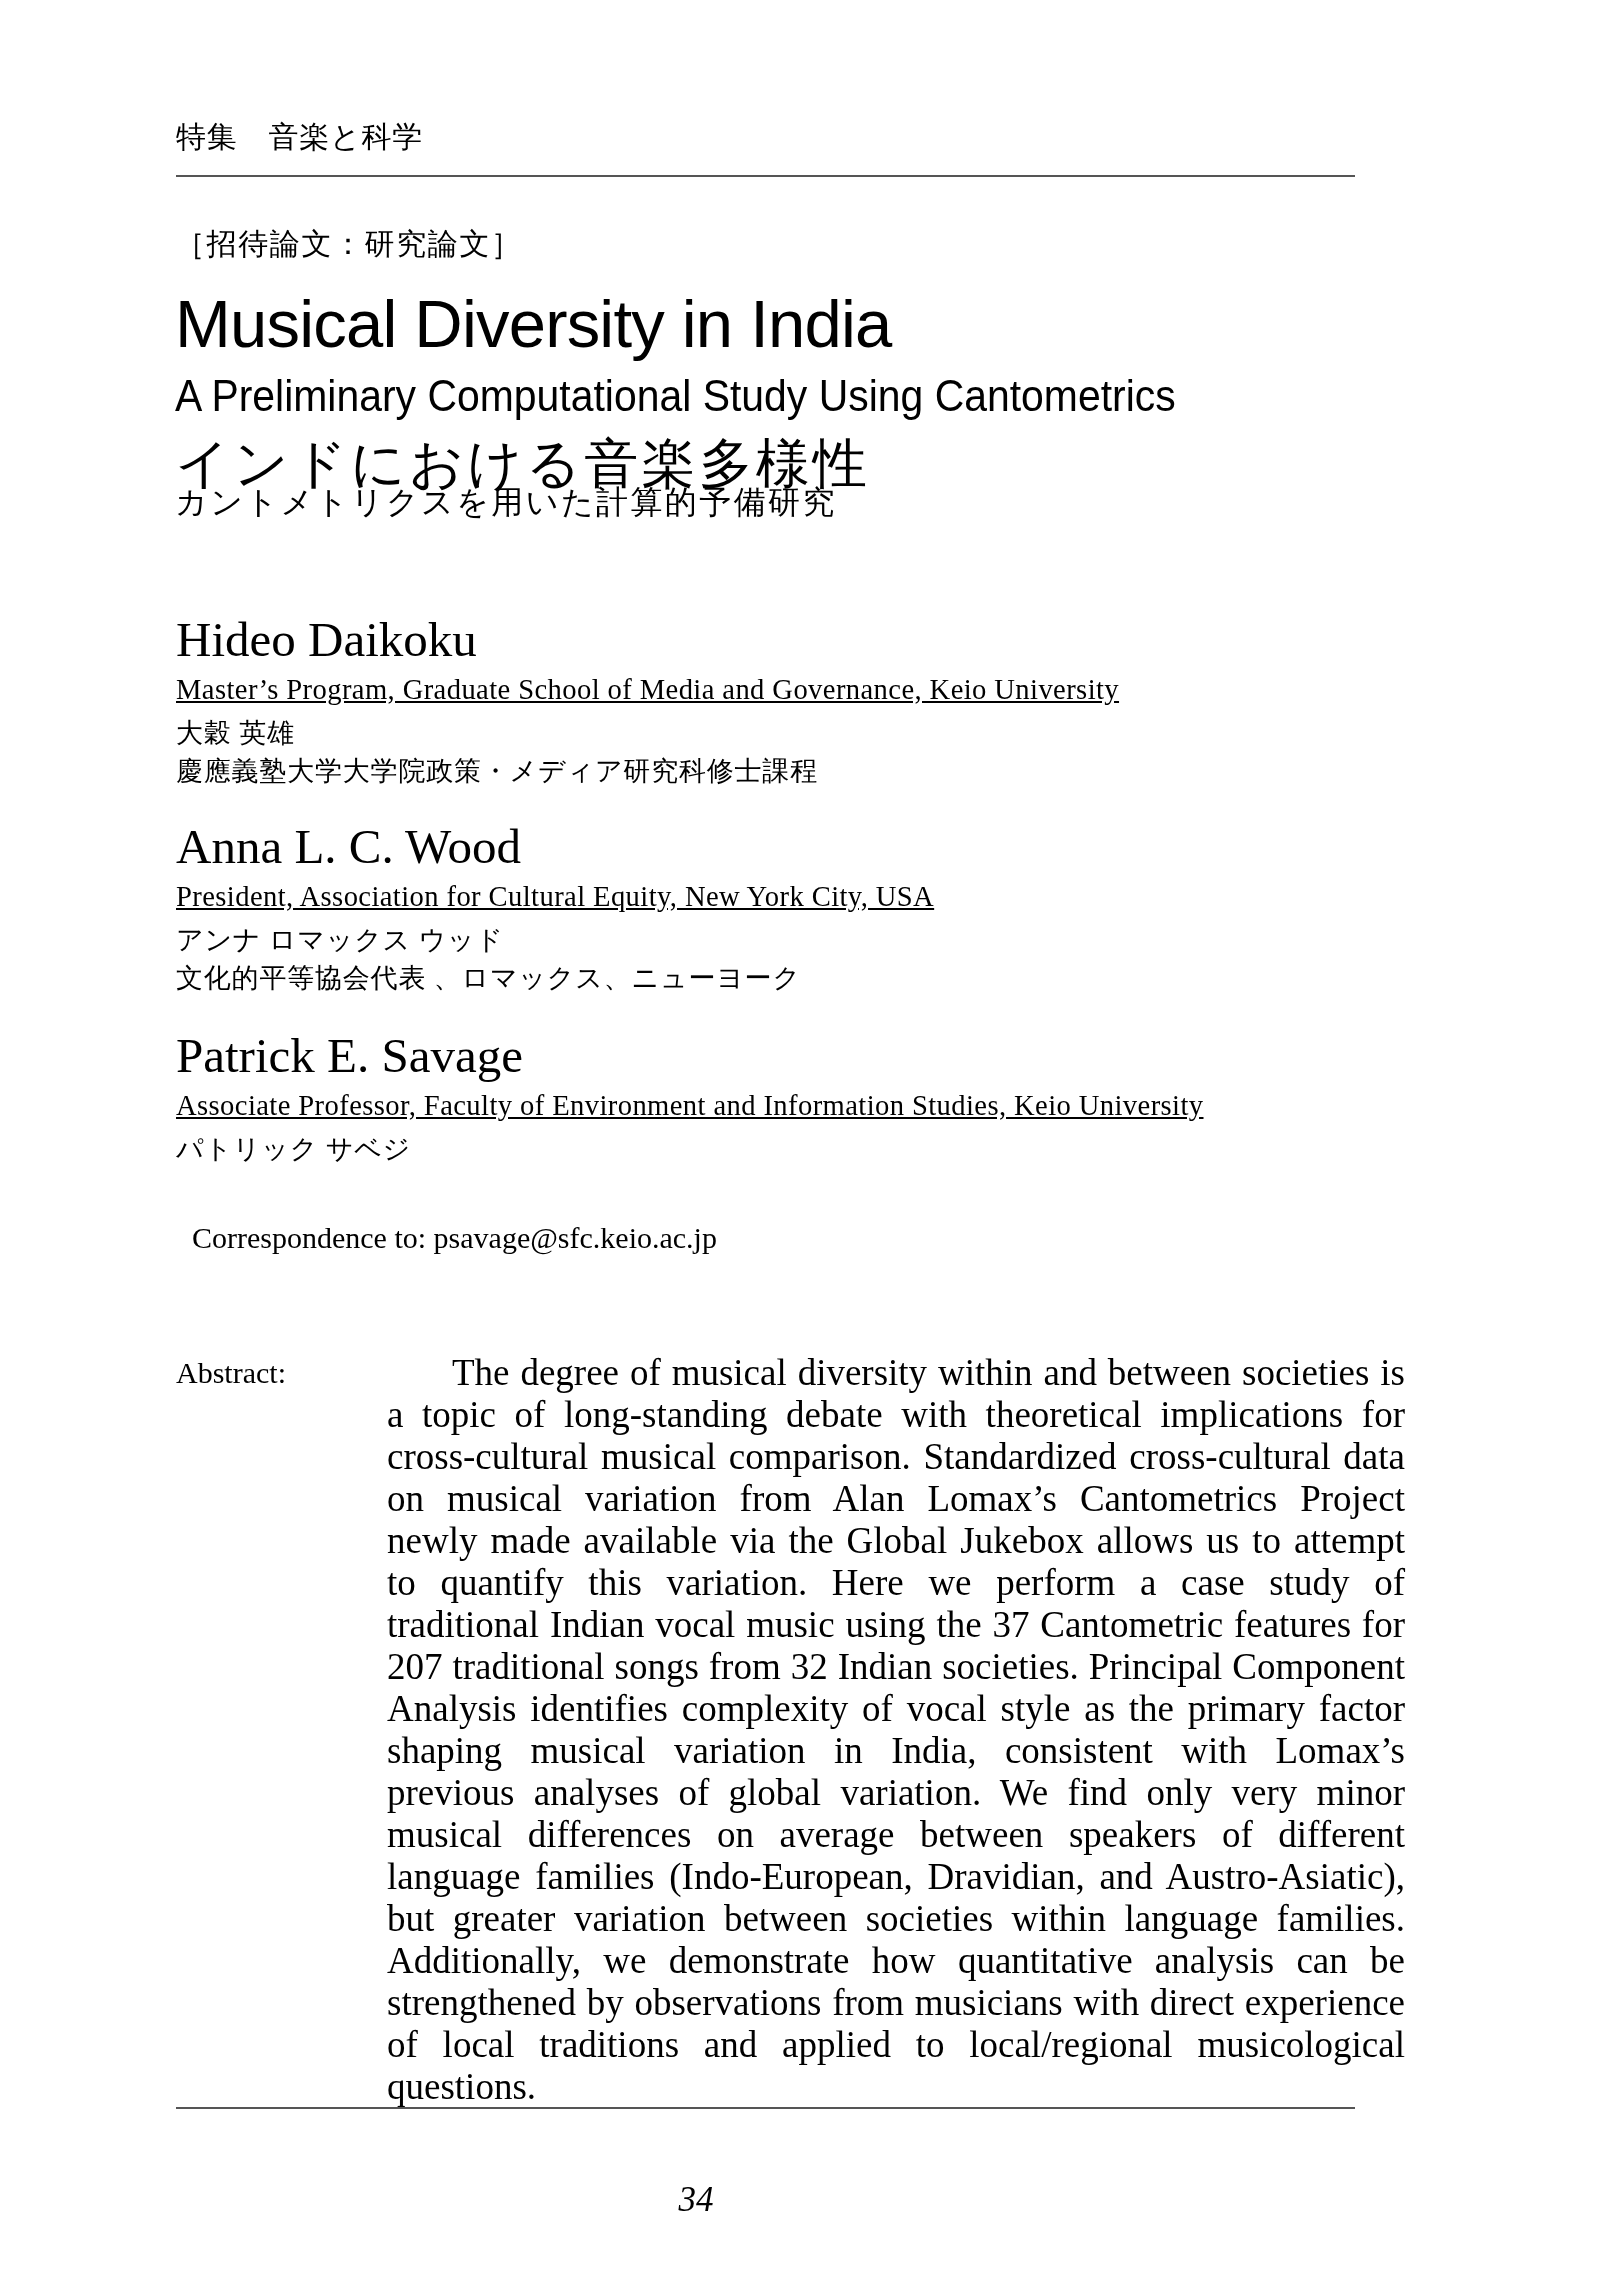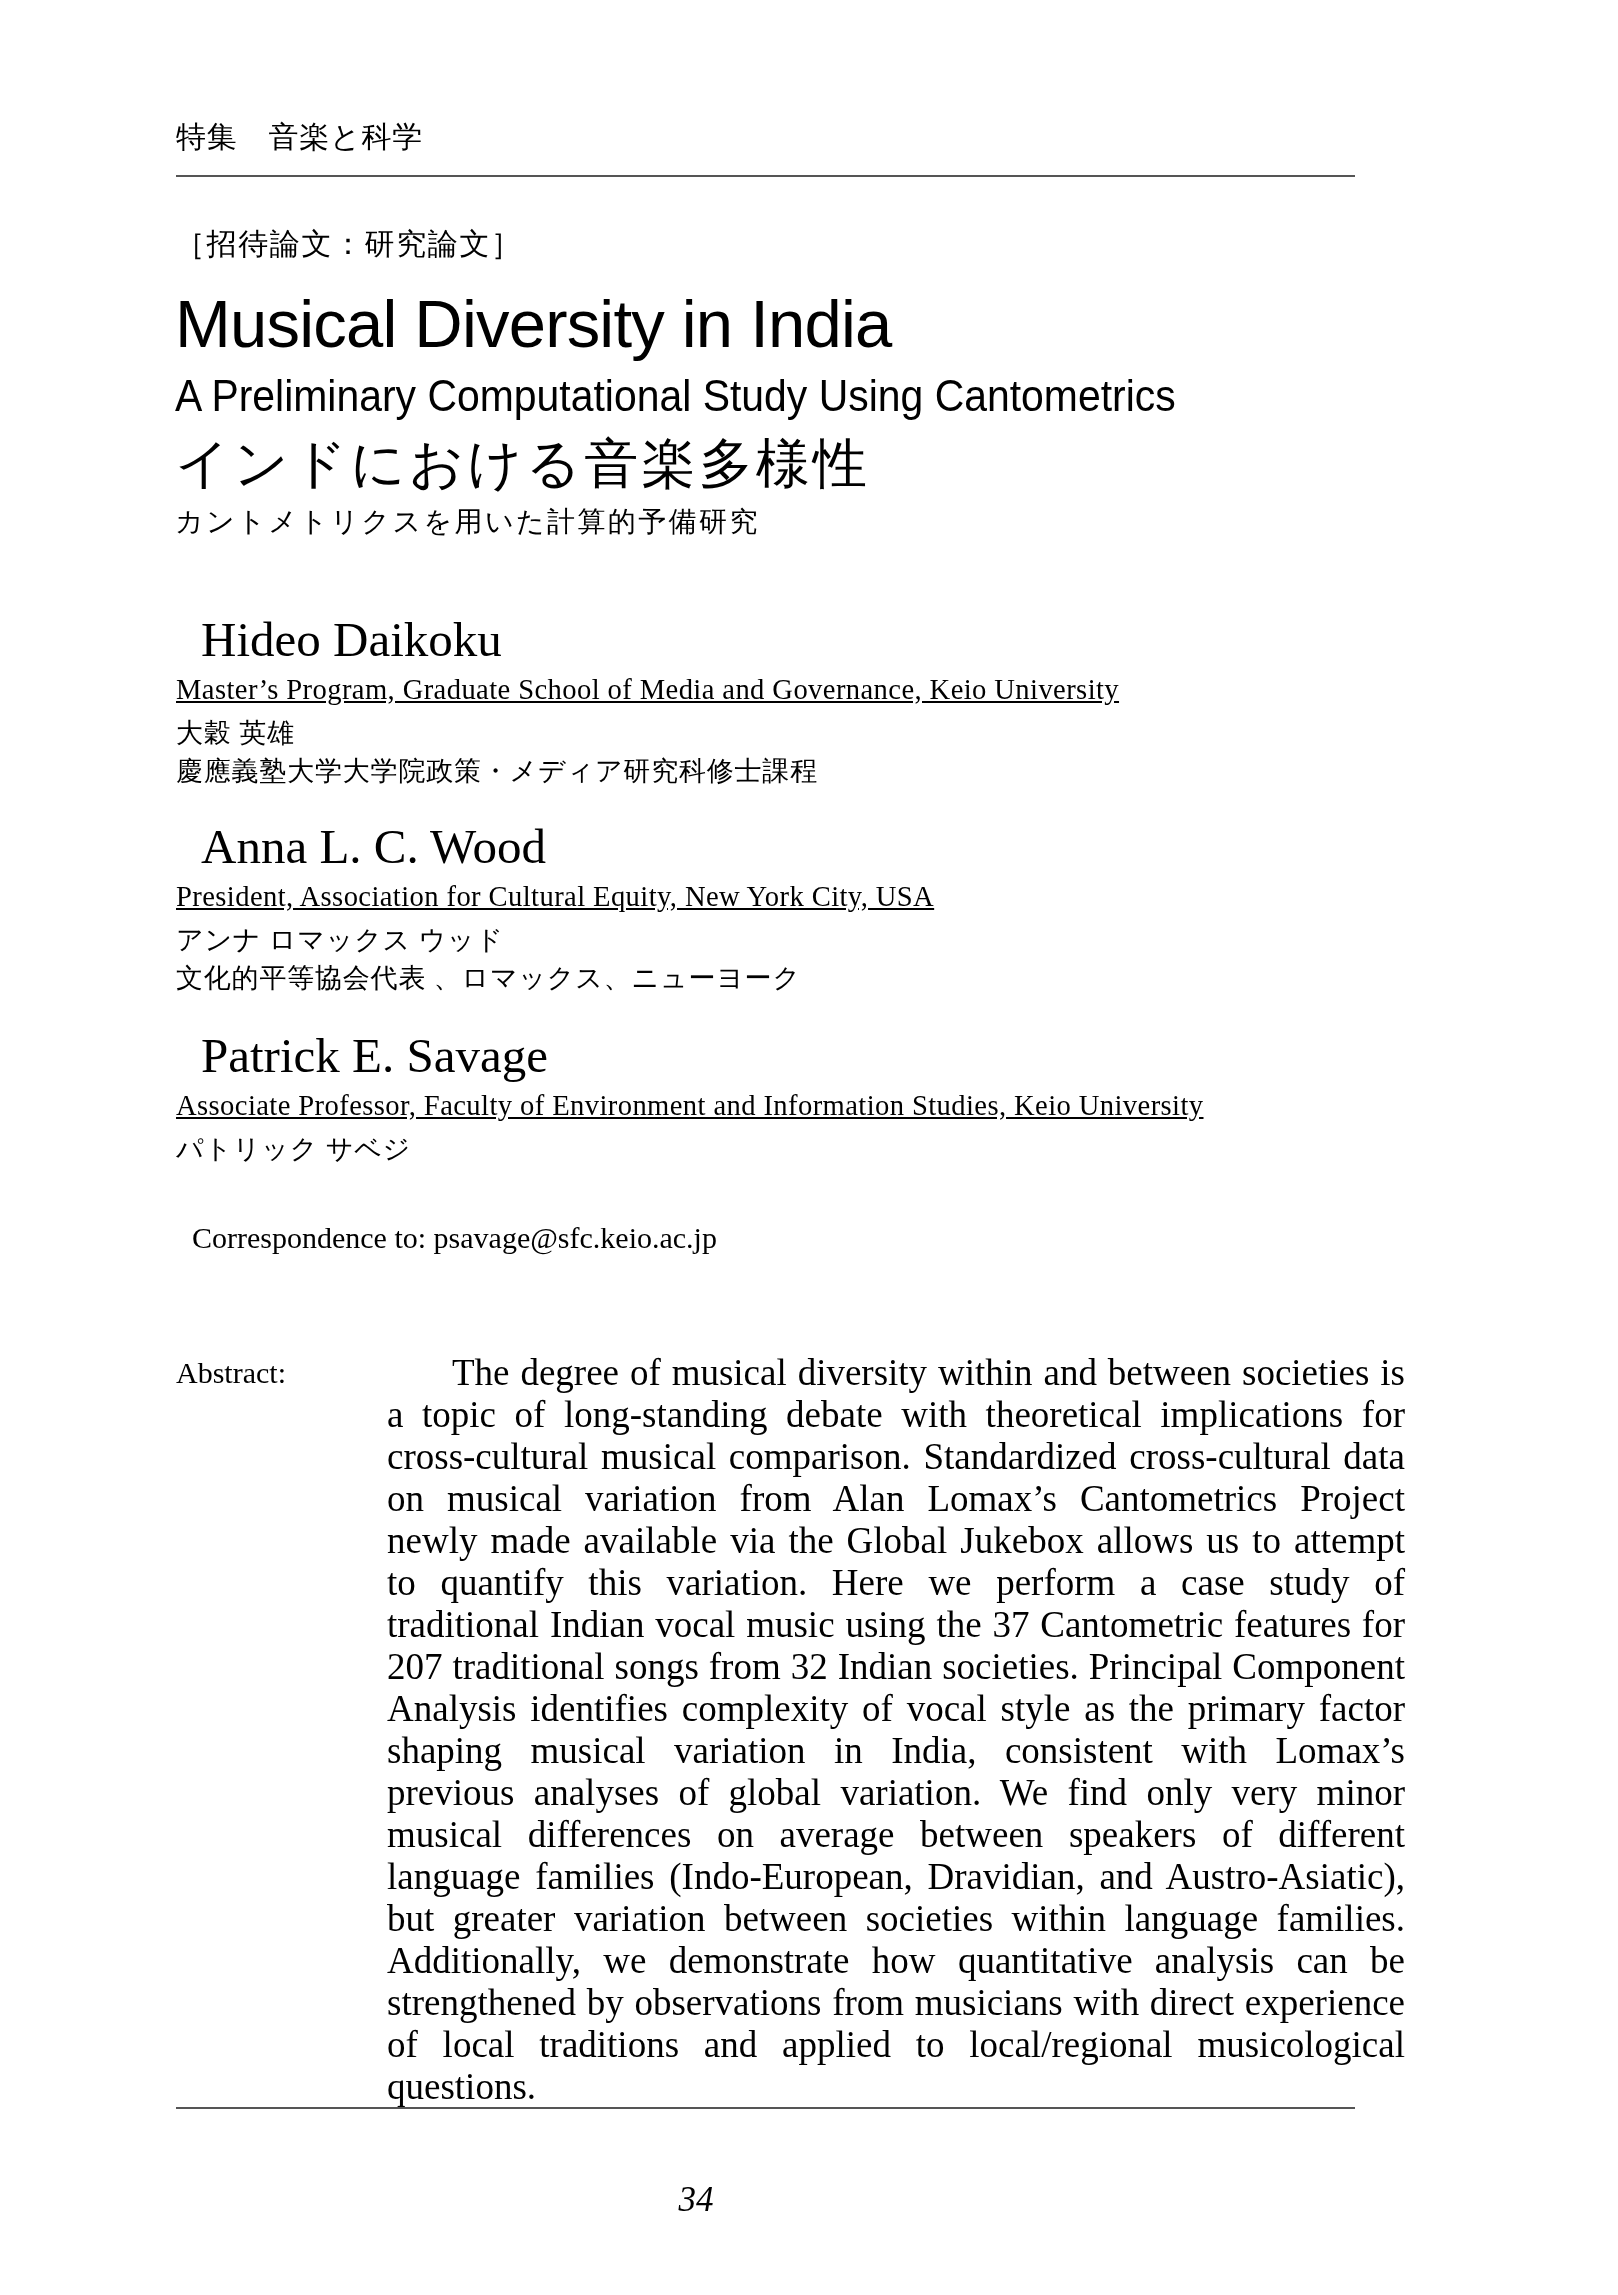--- a/index.html
+++ b/index.html
@@ -11,24 +11,24 @@
   #running-head { left: 176px; top: 117px; font-size: 30px; line-height: 40px; letter-spacing: 0.8px; }
   .rule { left: 176px; width: 1179px; height: 2.4px; background: #555; }
   #rule-top { top: 175px; }
   #rule-bottom { top: 2107px; }
 
   #article-type { left: 175px; top: 224px; font-size: 30px; line-height: 40px; letter-spacing: 1.6px; }
 
   #title-en { left: 175px; top: 286px; font-size: 67px; line-height: 76px; white-space: nowrap; letter-spacing: -0.8px; }
   #subtitle-en { left: 175px; top: 370px; font-size: 44px; line-height: 51px; white-space: nowrap; transform-origin: left top; transform: scaleX(0.93); }
   #title-jp { left: 175px; top: 433px; font-size: 54px; line-height: 63px; white-space: nowrap; letter-spacing: 3.2px; }
-  #subtitle-jp { left: 175px; top: 500px; font-size: 28px; line-height: 44px; white-space: nowrap; letter-spacing: 2.4px; }
+  #subtitle-jp { left: 175px; top: 480px; font-size: 32px; line-height: 44px; white-space: nowrap; letter-spacing: 2.4px; }
 
   .author { left: 176px; width: 1206px; }
-  .author-name { font-size: 49px; line-height: 56px; white-space: nowrap; margin-left: 25px; }
+  .author-name { font-size: 49px; line-height: 56px; white-space: nowrap; }
   .author-aff { font-size: 28.6px; line-height: 40px; white-space: nowrap; letter-spacing: 0.4px; margin-top: 1.6px; text-decoration: underline; }
   .author-name-jp { font-size: 27px; line-height: 38px; white-space: nowrap; margin-top: 4.8px; letter-spacing: 0.8px; }
   .author-aff-jp { font-size: 27px; line-height: 38px; white-space: nowrap; letter-spacing: 0.8px; }
 
   #author-1 { top: 612px; }
   #author-2 { top: 819px; }
   #author-3 { top: 1028px; }
 
   #correspondence { left: 192px; top: 1218px; font-size: 30px; line-height: 40px; white-space: nowrap; }
 

